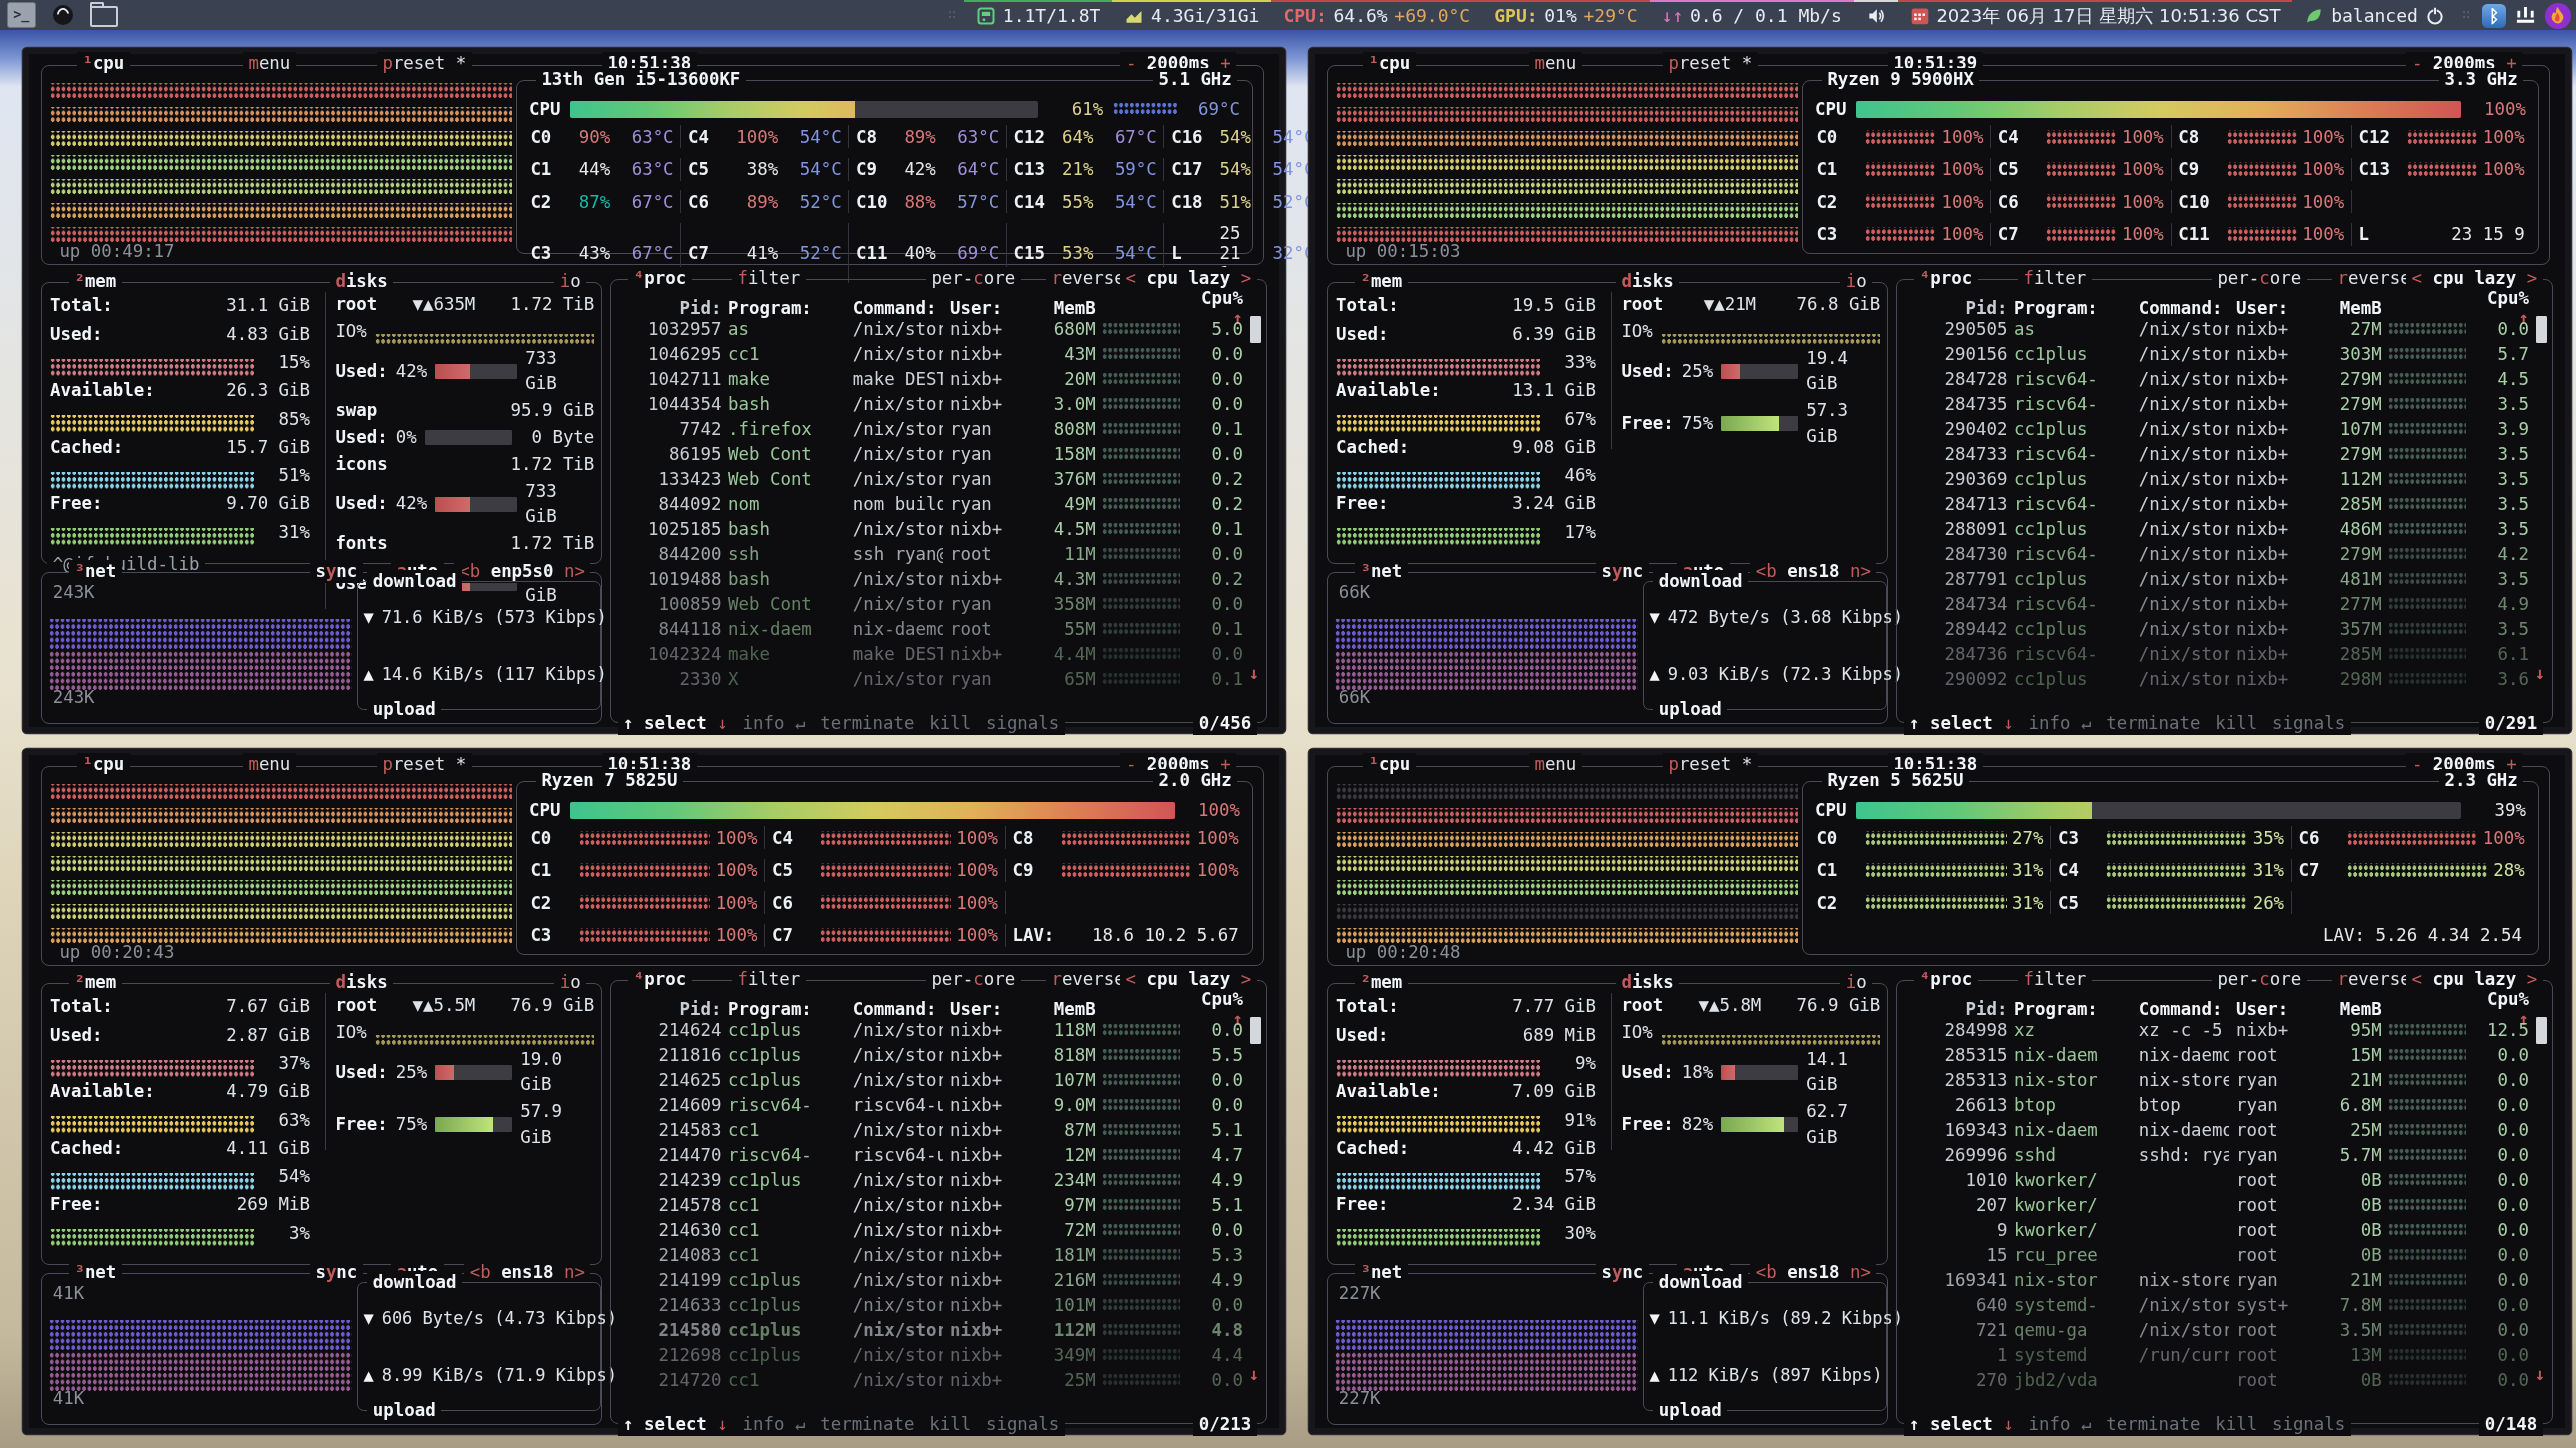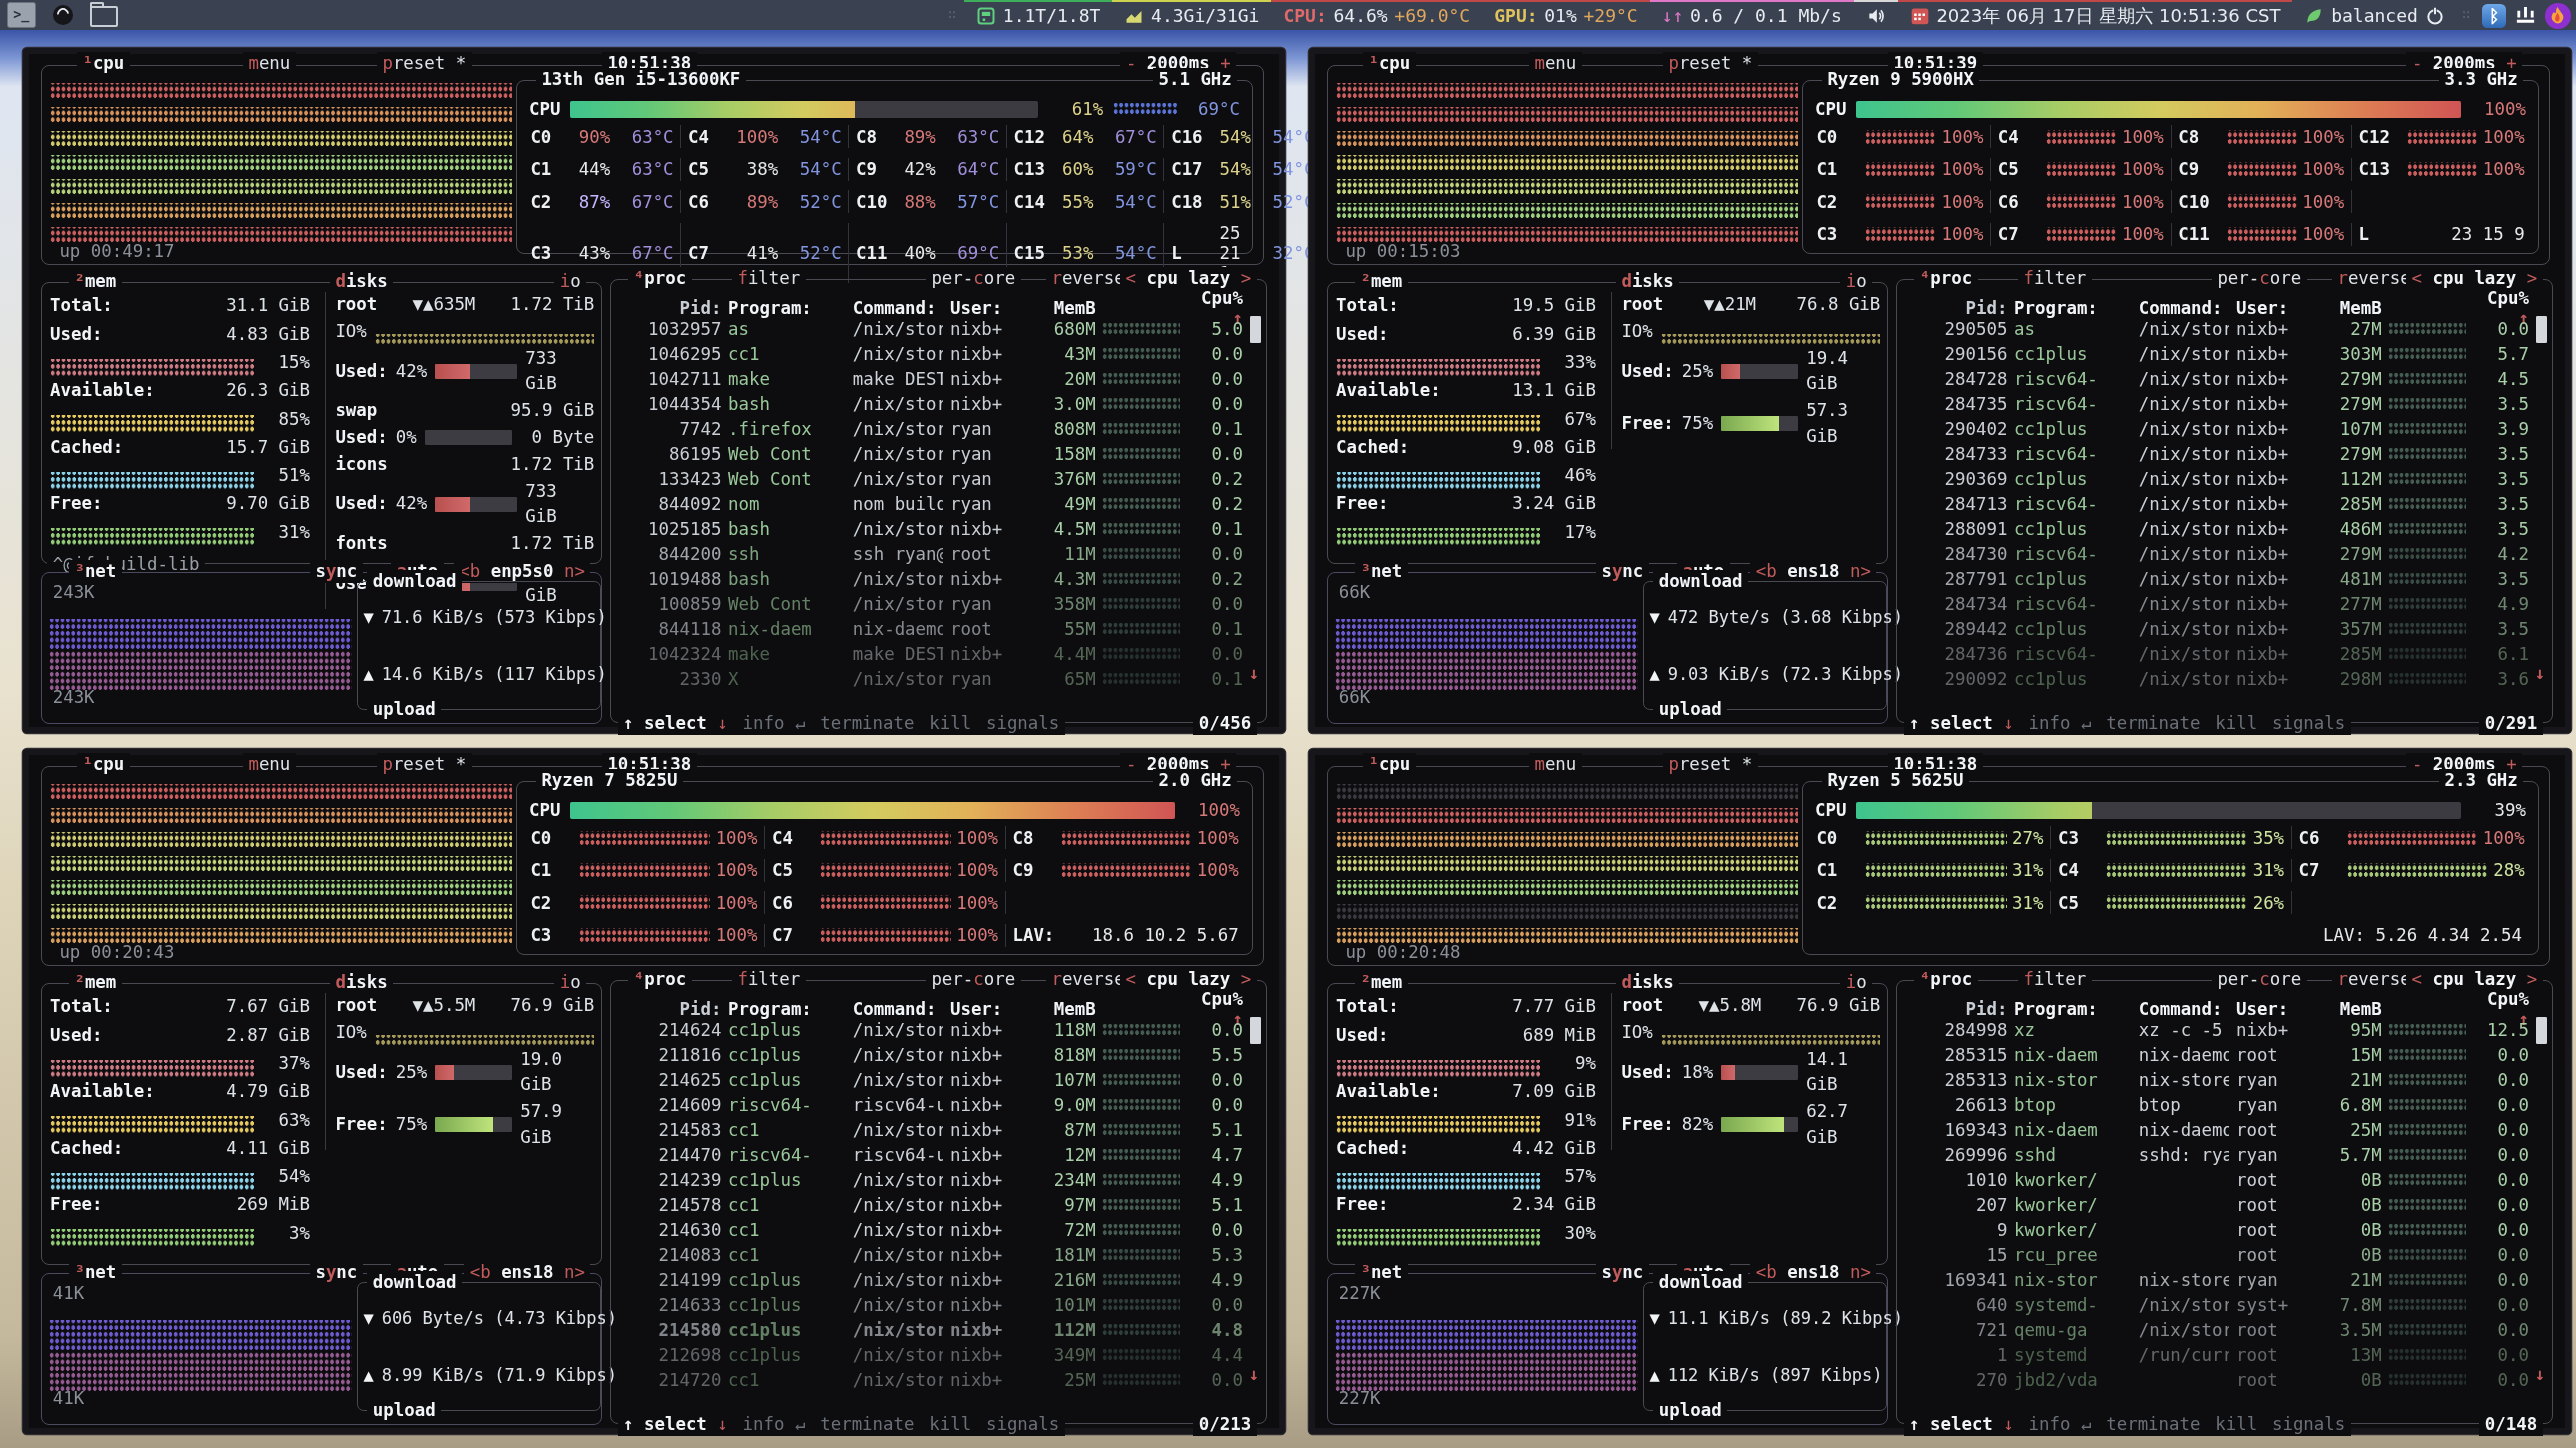--- a/index.html
+++ b/index.html
@@ -256,31 +256,31 @@
               <span class="core-v" style="color: rgb(230, 232, 234);">38%</span>
               <span class="core-t" style="color: rgb(130, 149, 222);">54°C</span>
             </div>
             <div class="core-cell divided">
               <span class="core-c">C9</span>
               <span class="core-v" style="color: rgb(230, 232, 234);">42%</span>
               <span class="core-t" style="color: rgb(161, 143, 217);">64°C</span>
             </div>
             <div class="core-cell divided">
               <span class="core-c">C13</span>
-              <span class="core-v" style="color: rgb(220, 210, 138);">60%</span>
+              <span class="core-v" style="color: rgb(220, 210, 138);">21%</span>
               <span class="core-t" style="color: rgb(130, 149, 222);">59°C</span>
             </div>
             <div class="core-cell divided">
               <span class="core-c">C17</span>
               <span class="core-v" style="color: rgb(220, 210, 138);">54%</span>
               <span class="core-t" style="color: rgb(130, 149, 222);">54°C</span>
             </div>
             <div class="core-cell">
               <span class="core-c">C2</span>
-              <span class="core-v" style="color: #c4b5fd;">87%</span>
+              <span class="core-v" style="color: #14b8a6;">87%</span>
               <span class="core-t" style="color: rgb(161, 143, 217);">67°C</span>
             </div>
             <div class="core-cell divided">
               <span class="core-c">C6</span>
               <span class="core-v" style="color: rgb(214, 120, 120);">89%</span>
               <span class="core-t" style="color: rgb(130, 149, 222);">52°C</span>
             </div>
             <div class="core-cell divided">
               <span class="core-c">C10</span>
               <span class="core-v" style="color: rgb(214, 120, 120);">88%</span>

